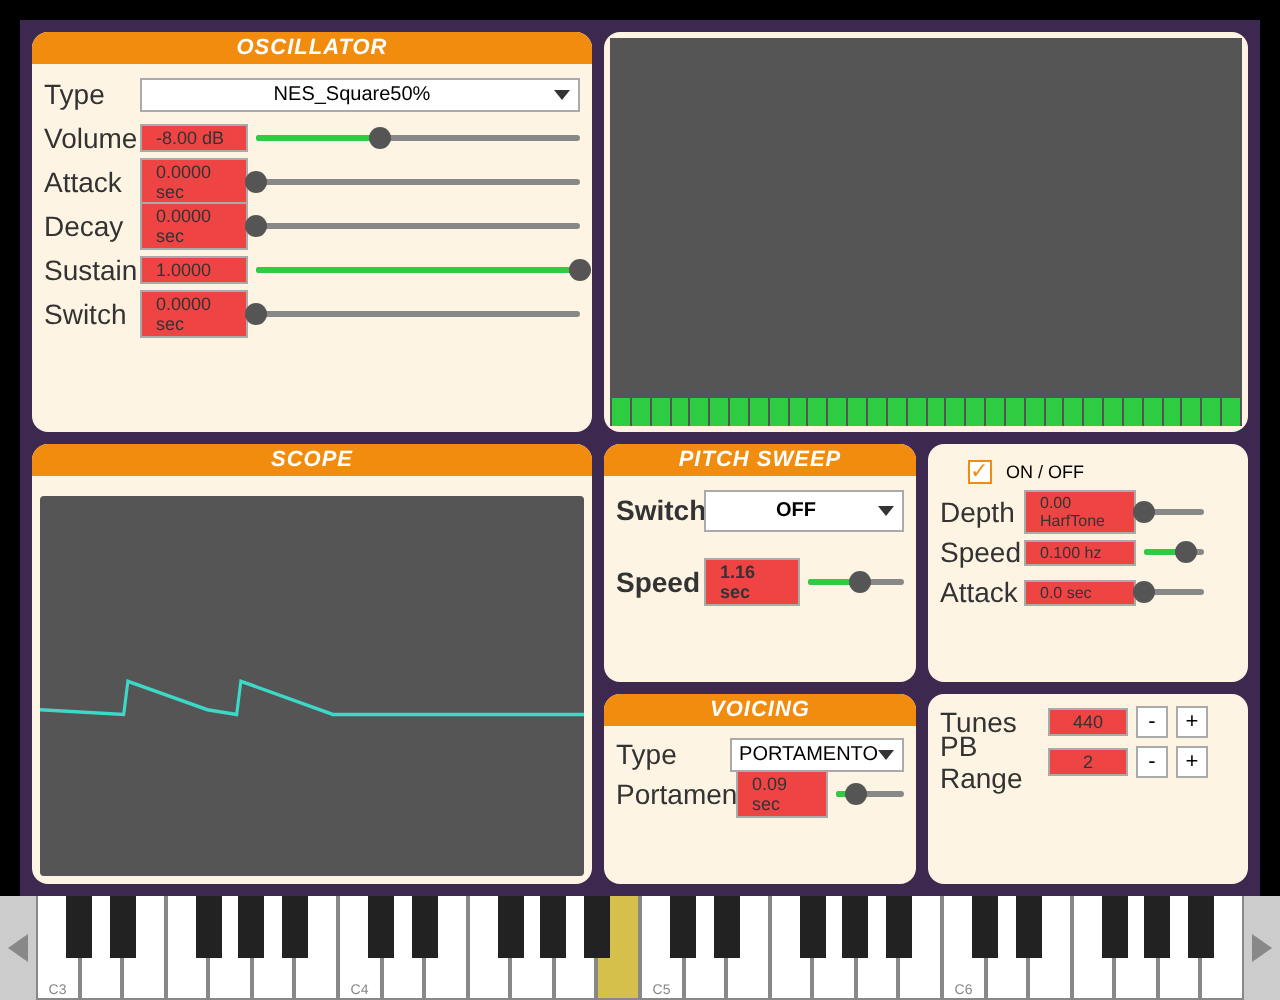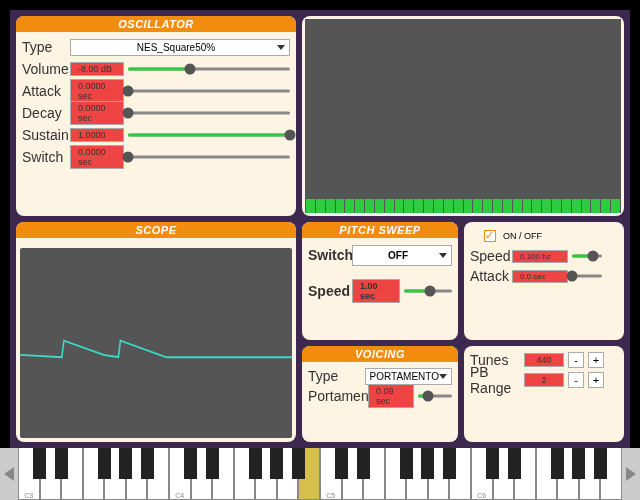--- a/index.html
+++ b/index.html
@@ -343,36 +343,44 @@
         <div class="row">
           <div class="row-label" style="width:40px">Switch</div>
           <div class="dropdown">
             <span style="margin:2px auto">OFF</span>
             <span class="chevron"></span>
           </div>
         </div>
         <div style="height:10px"></div>
         <div class="row">
           <div class="row-label" style="width:40px">Speed</div>
-          <div class="val-box" style="width:48px">1.00 sec</div>
+          <div class="val-box" style="width:48px">1.16 sec</div>
           <div class="slider">
             <div class="slider-track"></div>
               <div class="slider-fill" style="width:55%"></div>
               <div class="slider-thumb" style="left:55%"></div>
           </div>
         </div>
       </div>
     </div>
 
     <div class="panel vibrato">
       <div class="panel-body">
         <div class="row">
           <div style="width:10px"></div>
           <div class="checkbox checked"></div>
           <span style="font-size:9px">ON / OFF</span>
+        </div>
+        <div class="row">
+          <div class="row-label">Depth</div>
+          <div class="val-box">0.00 HarfTone</div>
+          <div class="slider" style="flex:0 0 30px">
+            <div class="slider-track"></div>
+              <div class="slider-thumb" style="left:0%"></div>
+          </div>
         </div>
         <div class="row">
           <div class="row-label">Speed</div>
           <div class="val-box">0.100 hz</div>
           <div class="slider" style="flex:0 0 30px">
             <div class="slider-track"></div>
               <div class="slider-fill" style="width:70%"></div>
               <div class="slider-thumb" style="left:70%"></div>
           </div>
         </div>

